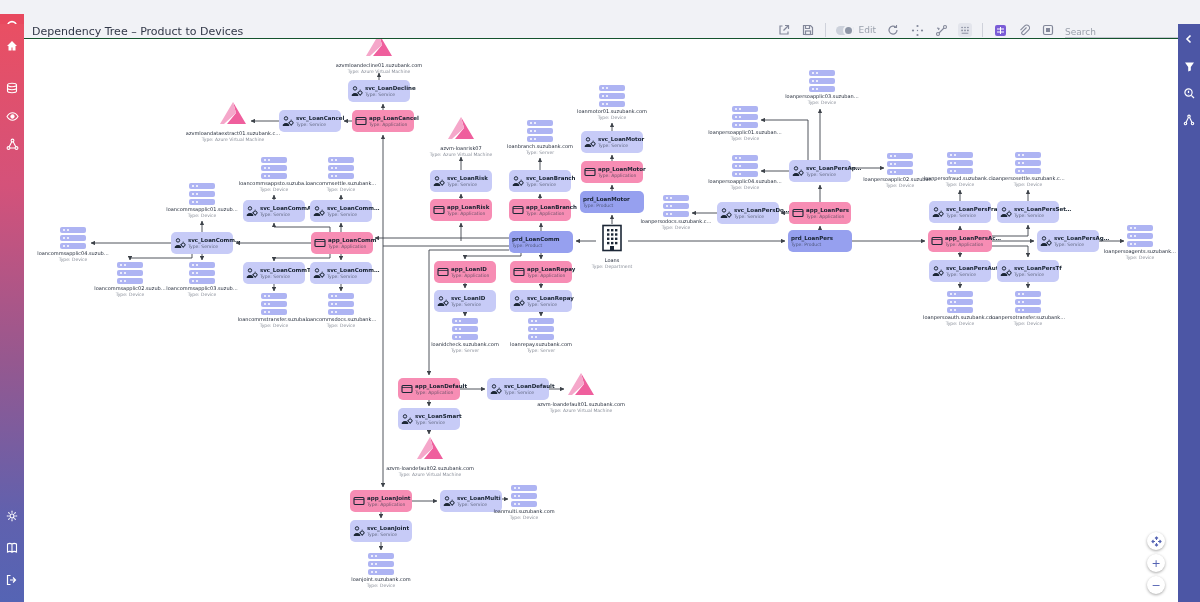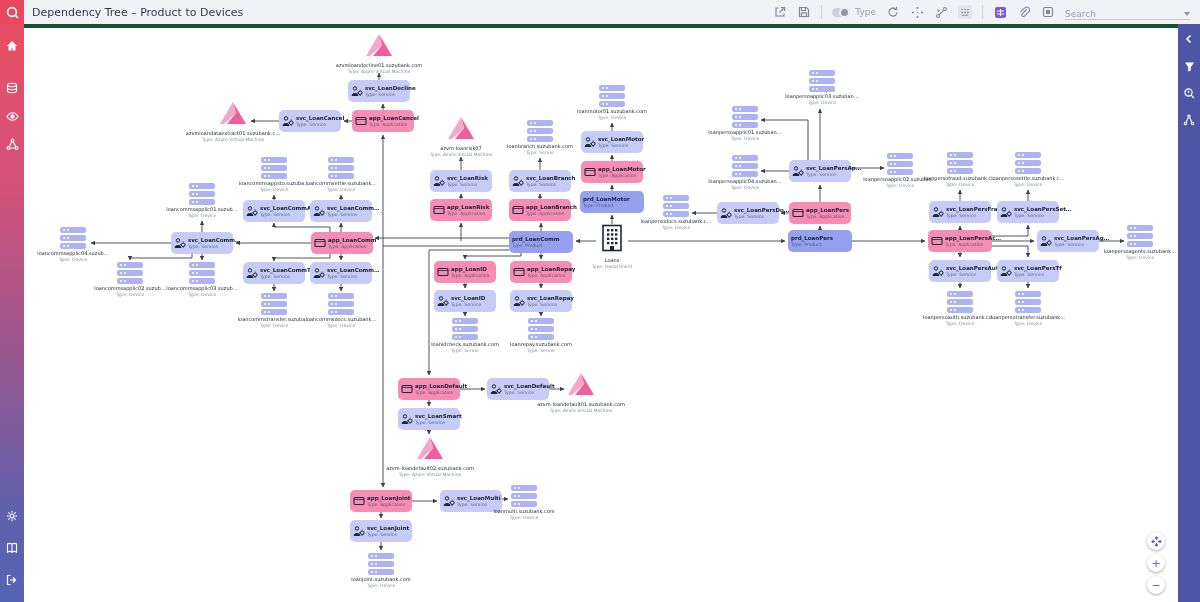--- a/index.html
+++ b/index.html
@@ -6,22 +6,22 @@
     --c-service:#c7cbf7; --c-app:#f78db4; --c-product:#96a0ef; --c-chip:#aeb4f3;
     --c-azure1:#ef5f9d; --c-azure2:#f5a7ca; --c-edge:#3d4249;
     --c-topbar:#f1f2f6; --c-rightbar:#4c56a5; --c-accent:#e8495f; --c-purple:#7a5cd6;
   }
   *{margin:0;padding:0;box-sizing:border-box}
   html,body{width:1200px;height:602px;overflow:hidden;background:#fff;
     font-family:"DejaVu Sans","Liberation Sans",sans-serif;}
   #stage{position:relative;width:1200px;height:602px;background:#fff}
 
   
-  #topbar{position:absolute;left:0;top:0;width:1200px;height:28px;background:var(--c-topbar);
-    border-bottom:4px solid #14532d;display:flex;align-items:center;z-index:10}
+  #topbar{position:absolute;left:0;top:0;width:1200px;height:39px;background:var(--c-topbar);
+    border-bottom:1px solid #14532d;display:flex;align-items:flex-end;z-index:10}
   #logo{width:24px;height:24px;background:var(--c-accent);display:flex;align-items:center;justify-content:center;flex:0 0 24px}
   #apptitle{font-size:11px;color:#323848;margin-left:8px;white-space:nowrap}
   #tools{margin-left:auto;display:flex;align-items:center;gap:10px;padding-right:10px;color:#83889a}
   .tico{width:14px;height:14px;display:flex;align-items:center;justify-content:center;cursor:pointer}
   .tico svg{display:block}
   .tdiv{width:1px;height:14px;background:#cfd2db}
   .pillbg{background:#e3e5ec;border-radius:3px;padding:2px}
   #edit-toggle{display:flex;align-items:center;gap:5px;cursor:pointer}
   .switch{width:18px;height:9px;border-radius:5px;background:#ccd1db;position:relative}
   .switch .knob{position:absolute;right:0px;top:-1px;width:11px;height:11px;border-radius:50%;background:#8e96a6;border:2px solid #f1f2f6}
@@ -913,21 +913,21 @@
             <path d="M1.5 1.5h7l2 2v7h-9z"></path>
             <path d="M3.5 1.5v3h4v-3"></path>
             <rect x="3.5" y="7" width="5" height="3.5"></rect>
           </svg>
         </span>
       <span class="tdiv"></span>
       <span id="edit-toggle">
         <span class="switch">
             <span class="knob"></span>
           </span>
-        <span id="edit-label">Type</span>
+        <span id="edit-label">Edit</span>
       </span>
       <span class="tico">
           <svg width="12" height="12" viewBox="0 0 12 12" fill="none" stroke="currentColor" stroke-width="1.2">
             <path d="M10 6a4 4 0 1 1-1.2-2.8"></path>
             <path d="M9.5 1v2.5H7" stroke-width="1.1"></path>
           </svg>
         </span>
       <span class="tico">
           <svg width="13" height="13" viewBox="0 0 13 13" fill="currentColor">
             <circle cx="6.5" cy="2" r="1.1"></circle>

